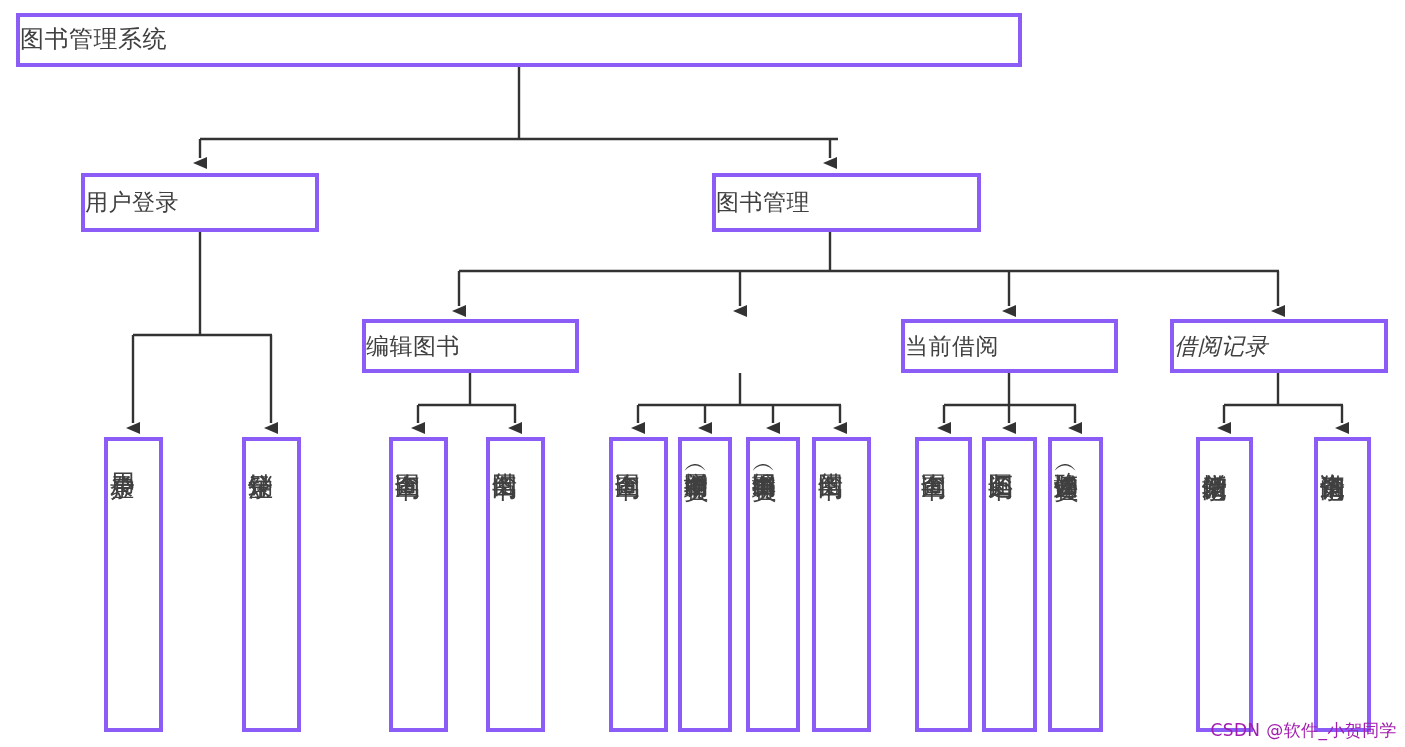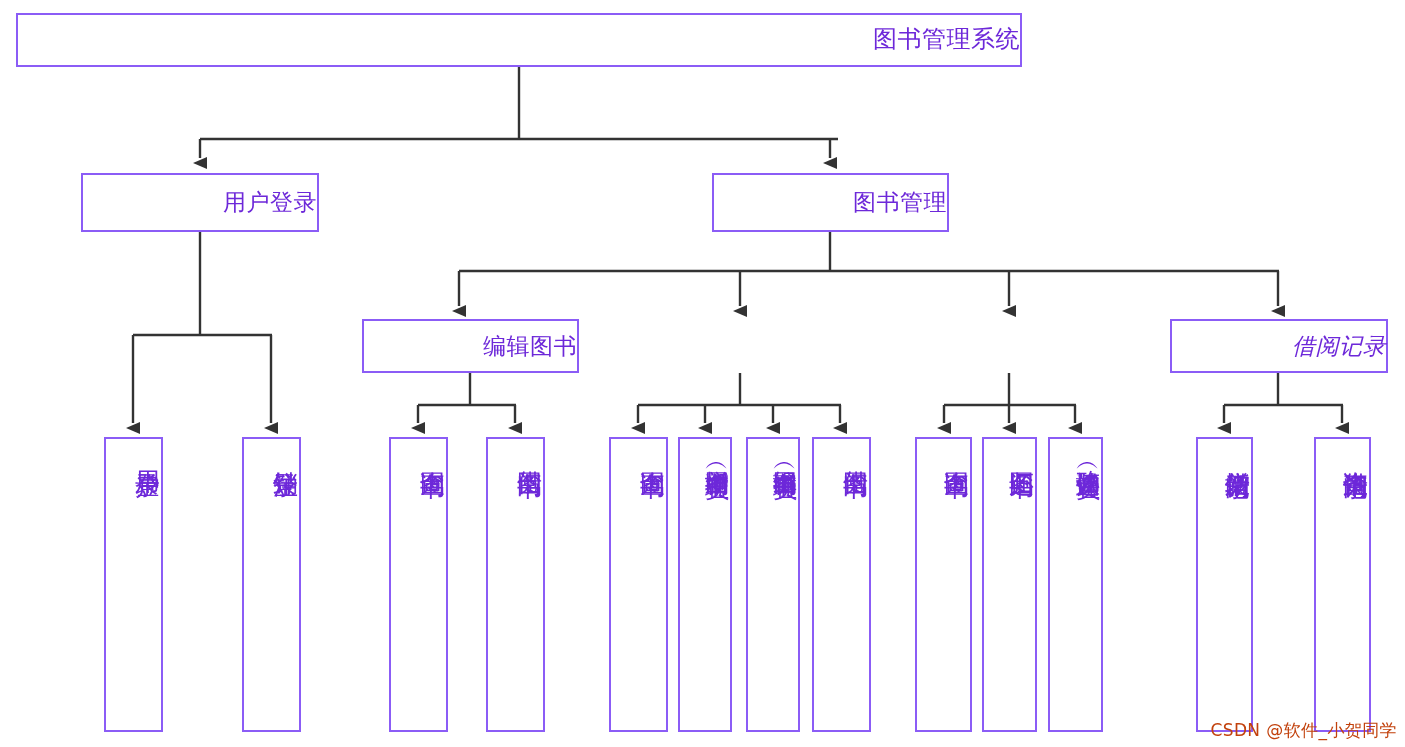--- a/index.html
+++ b/index.html
@@ -20,26 +20,26 @@
   svg#edges {
     position: absolute;
     left: 0;
     top: 0;
     width: 1405px;
     height: 747px;
   }
   .node {
     position: absolute;
     box-sizing: border-box;
-    border: 2px solid #8b5cf6;
+    border: 4px solid #8b5cf6;
     background: #ffffff;
-    color: #6d28d9;
+    color: #404040;
     display: flex;
     align-items: center;
-    justify-content: flex-end;
+    justify-content: flex-start;
     z-index: 2;
   }
   .node .lbl {
     display: block;
     text-align: center;
     line-height: 1.05;
     white-space: nowrap;
   }
   
   .node.h .lbl {
@@ -63,21 +63,21 @@
     white-space: pre-wrap;
   }
   .node.v.narrow .lbl {
     font-size: 24px;
   }
   #watermark {
     position: absolute;
     right: 8px;
     bottom: 5px;
     font-size: 17px;
-    color: #c2410c;
+    color: #a21caf;
     white-space: nowrap;
     z-index: 3;
     letter-spacing: 0.4px;
   }
 </style>
 </head>
 <body>
 
 <div id="canvas">
 
@@ -131,27 +131,30 @@
     </g>
   </svg>
 
   <div class="node h root" style="left:16px; top:13px; width:1006px; height:54px;">
     <span class="lbl">图书管理系统</span>
   </div>
 
   <div class="node h" style="left:81px; top:173px; width:238px; height:59px;">
     <span class="lbl">用户登录</span>
   </div>
-  <div class="node h" style="left:712px; top:173px; width:237px; height:59px;">
+  <div class="node h" style="left:712px; top:173px; width:269px; height:59px;">
     <span class="lbl">图书管理</span>
   </div>
 
   <div class="node h" style="left:362px; top:319px; width:217px; height:54px;">
     <span class="lbl">编辑图书</span>
   </div>
+  <div class="node h" style="left:901px; top:319px; width:217px; height:54px;">
+    <span class="lbl">当前借阅</span>
+  </div>
   <div class="node h" style="left:1170px; top:319px; width:218px; height:54px;font-style:italic;">
     <span class="lbl">借阅记录</span>
   </div>
 
   <div class="node v" style="left:104px; top:437px; width:59px; height:295px;">
     <span class="lbl">用户登录</span>
   </div>
   <div class="node v" style="left:242px; top:437px; width:59px; height:295px;">
     <span class="lbl">注销登录</span>
   </div>

